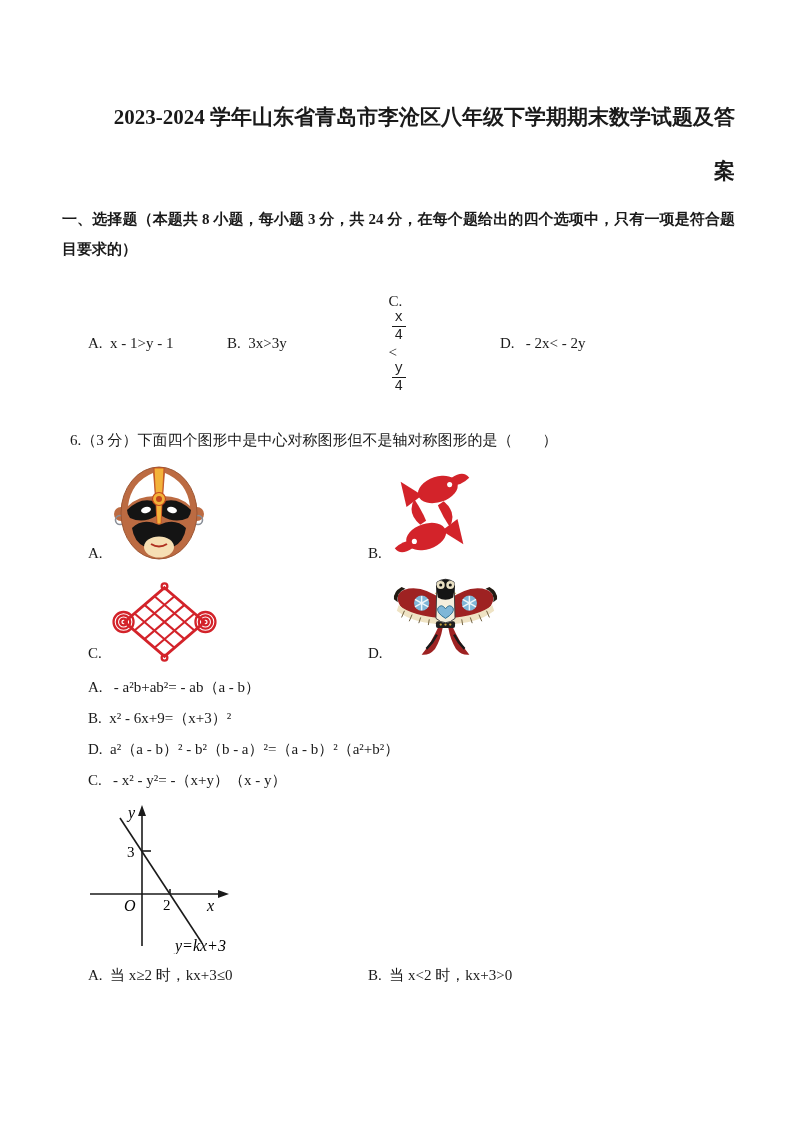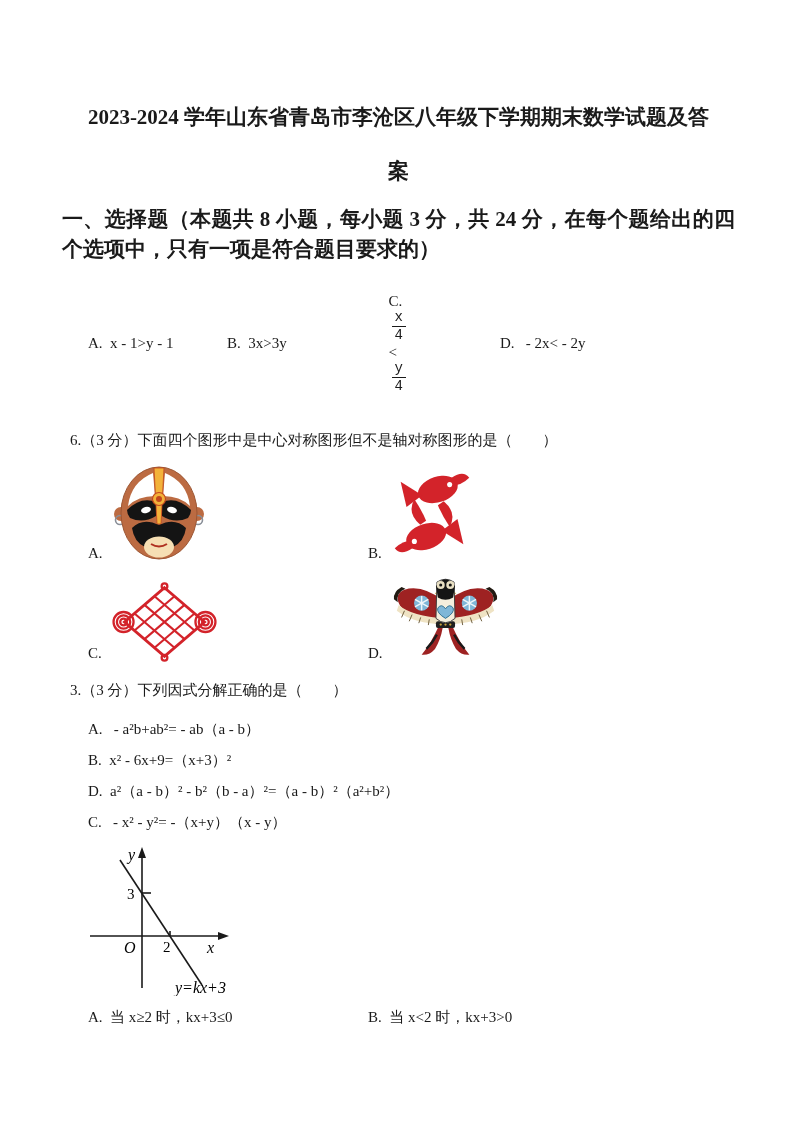--- a/index.html
+++ b/index.html
@@ -9,29 +9,29 @@
     margin:0 auto;
     background:#ffffff;
     color:#1a1a1a;
     font-family:"Liberation Serif","DejaVu Serif",serif;
     font-size:15px;
     box-sizing:border-box;
     padding:90px 58px 0 62px;
     overflow:hidden;
   }
   .title{
-    text-align:center;
+    text-align:right;
     font-weight:bold;
     font-size:21px;
     line-height:54px;
   }
   .section-heading{
     margin:6px 0 0 0;
     font-weight:bold;
-    font-size:21px;
+    font-size:15px;
     line-height:30px;
     text-align:justify;
   }
   .stem{margin:14px 0 0 8px;line-height:28px;}
   .opt-row{display:flex;margin:12px 0 0 26px;align-items:center;}
   .opt-col{margin:10px 0 0 26px;line-height:31px;}
   .opt-col div{white-space:pre;}
   .opt{white-space:pre;}
   .w140{width:139px;font-family:Liberation Serif, serif;}
   .w138{width:139px;}
@@ -180,21 +180,20 @@
         <path d="M45 16 Q55 2 65 16 L63 28 Q55 33 47 28 Z" fill="#151515"></path>
         <circle cx="50" cy="15" r="4.2" fill="#e8dfc2"></circle>
         <circle cx="60" cy="15" r="4.2" fill="#e8dfc2"></circle>
         <circle cx="50" cy="15" r="1.6" fill="#151515"></circle>
         <circle cx="60" cy="15" r="1.6" fill="#151515"></circle>
         <path d="M55 40 Q51 34 47 39 Q45 44 55 50 Q65 44 63 39 Q59 34 55 40 Z" fill="#7fb7d8" stroke="#2e6e8e" stroke-width="1"></path>
       </svg>
     </div>
   </div>
 
-  <div class="stem">3.（3 分）下列因式分解正确的是（　　）</div>
   <div class="opt-col">
     <div>A.   - a²b+ab²= - ab（a - b）</div>
     <div>B.  x² - 6x+9=（x+3）²</div>
     <div>D.  a²（a - b）² - b²（b - a）²=（a - b）²（a²+b²）</div>
     <div>C.   - x² - y²= -（x+y）（x - y）</div>
   </div>
 
 
   <div class="graph-wrap">
     <svg width="240" height="150" viewBox="0 0 240 150">

